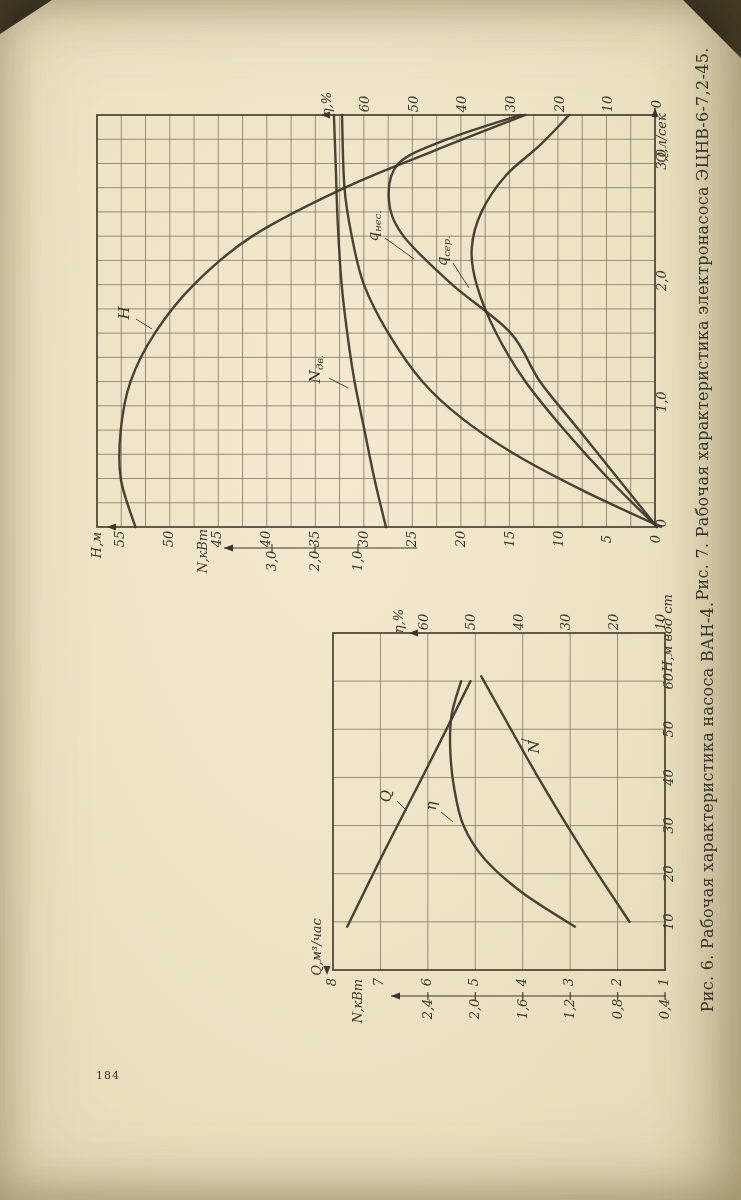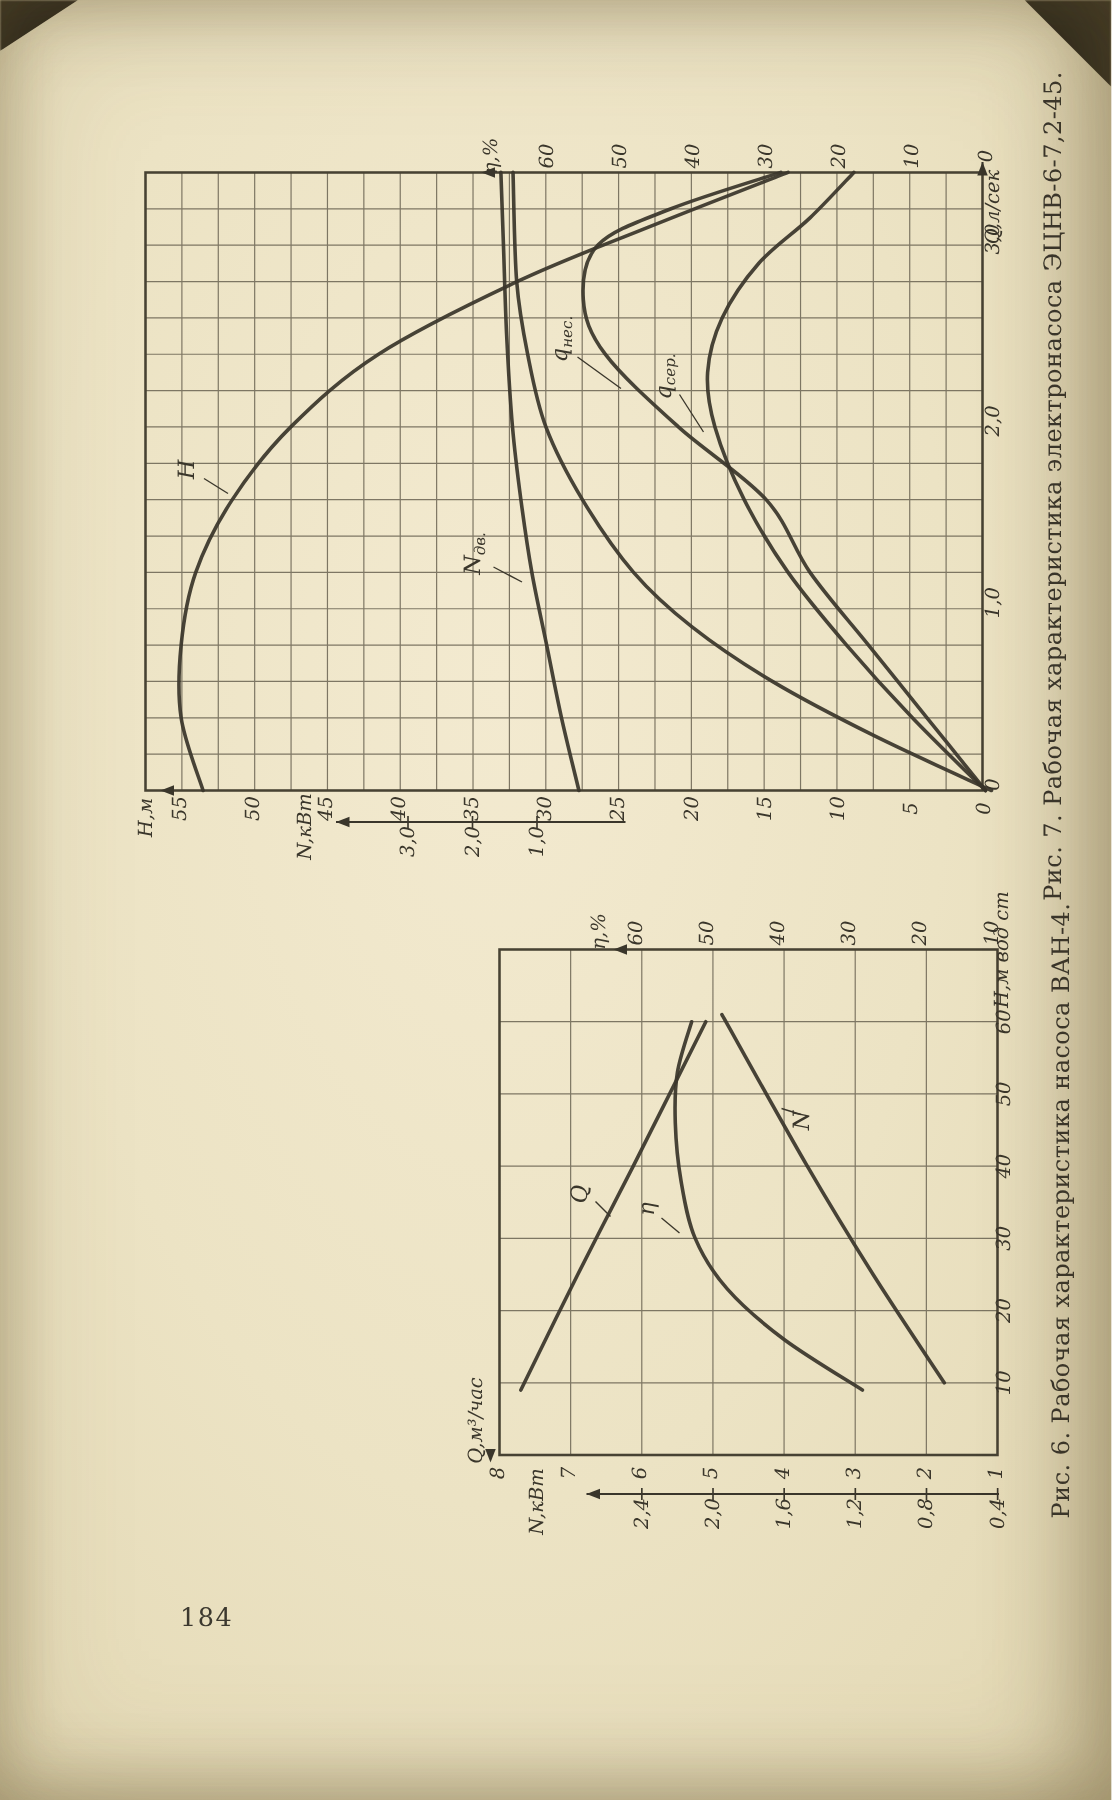--- a/index.html
+++ b/index.html
@@ -20,22 +20,22 @@
   .corner{position:absolute;background:#17140e;z-index:4;opacity:.92;filter:blur(.6px);}
   .corner.tl{left:0;top:0;width:52px;height:34px;clip-path:polygon(0 0,100% 0,0 100%);}
   .corner.tr{right:0;top:0;width:58px;height:58px;clip-path:polygon(100% 0,0 0,100% 100%);}
   svg.canvas{position:absolute;left:0;top:0;z-index:2;}
   .caption{
     position:absolute;z-index:3;white-space:nowrap;
     color:#34312a;font-size:16px;letter-spacing:.3px;
     transform:translate(-50%,-50%) rotate(-90deg);
   }
   .pageno{
-    position:absolute;left:120px;top:1069px;z-index:3;
-    color:#3c392f;font-size:17px;letter-spacing:1px;
+    position:absolute;left:96px;top:1069px;z-index:3;
+    color:#3c392f;font-size:11px;letter-spacing:1px;
   }
 </style>
 </head>
 <body>
 
 <div class="page">
   <svg class="canvas" id="figures-canvas" width="741" height="1200" viewBox="0 0 741 1200">
       <g>
         <g stroke="#6a6352" stroke-width="0.8" opacity="0.85">
           <line x1="121.26086956521739" y1="115" x2="121.26086956521739" y2="527"></line>

